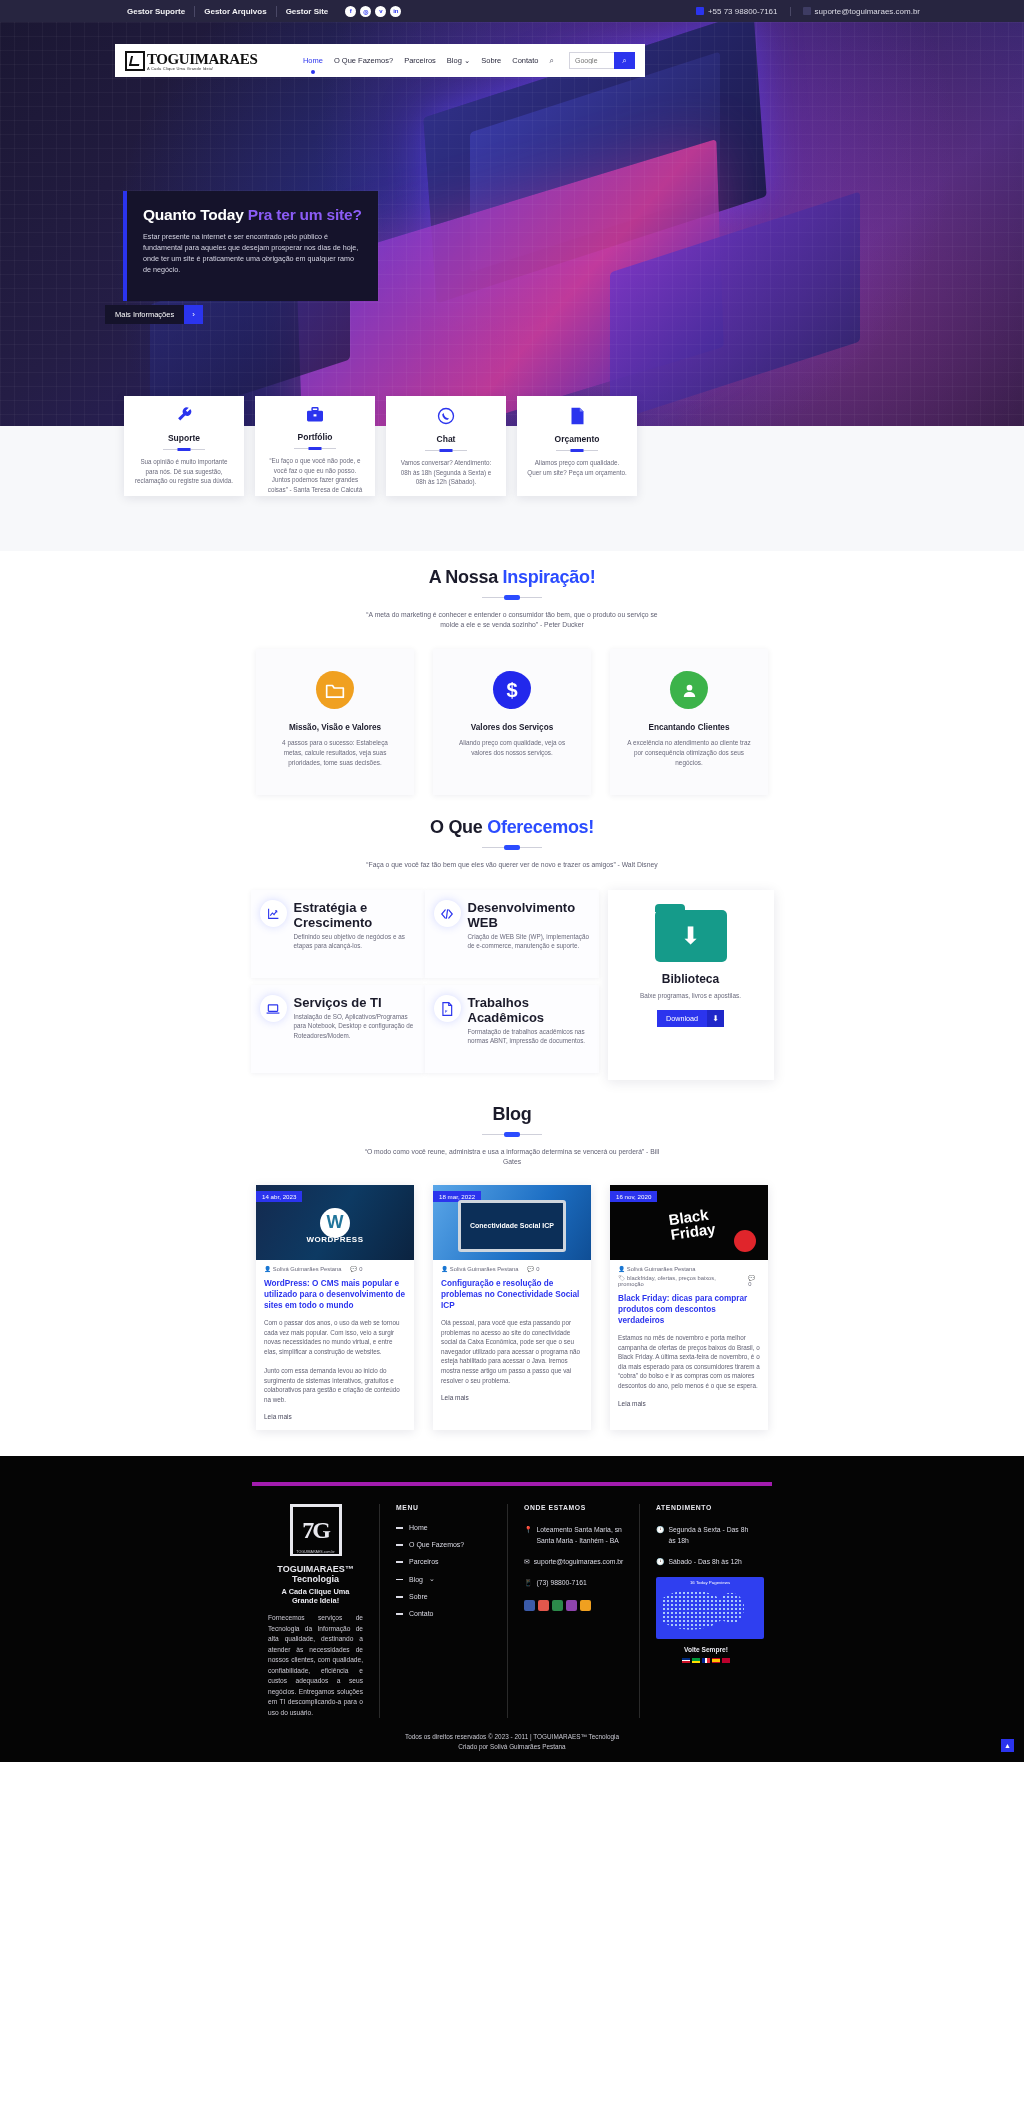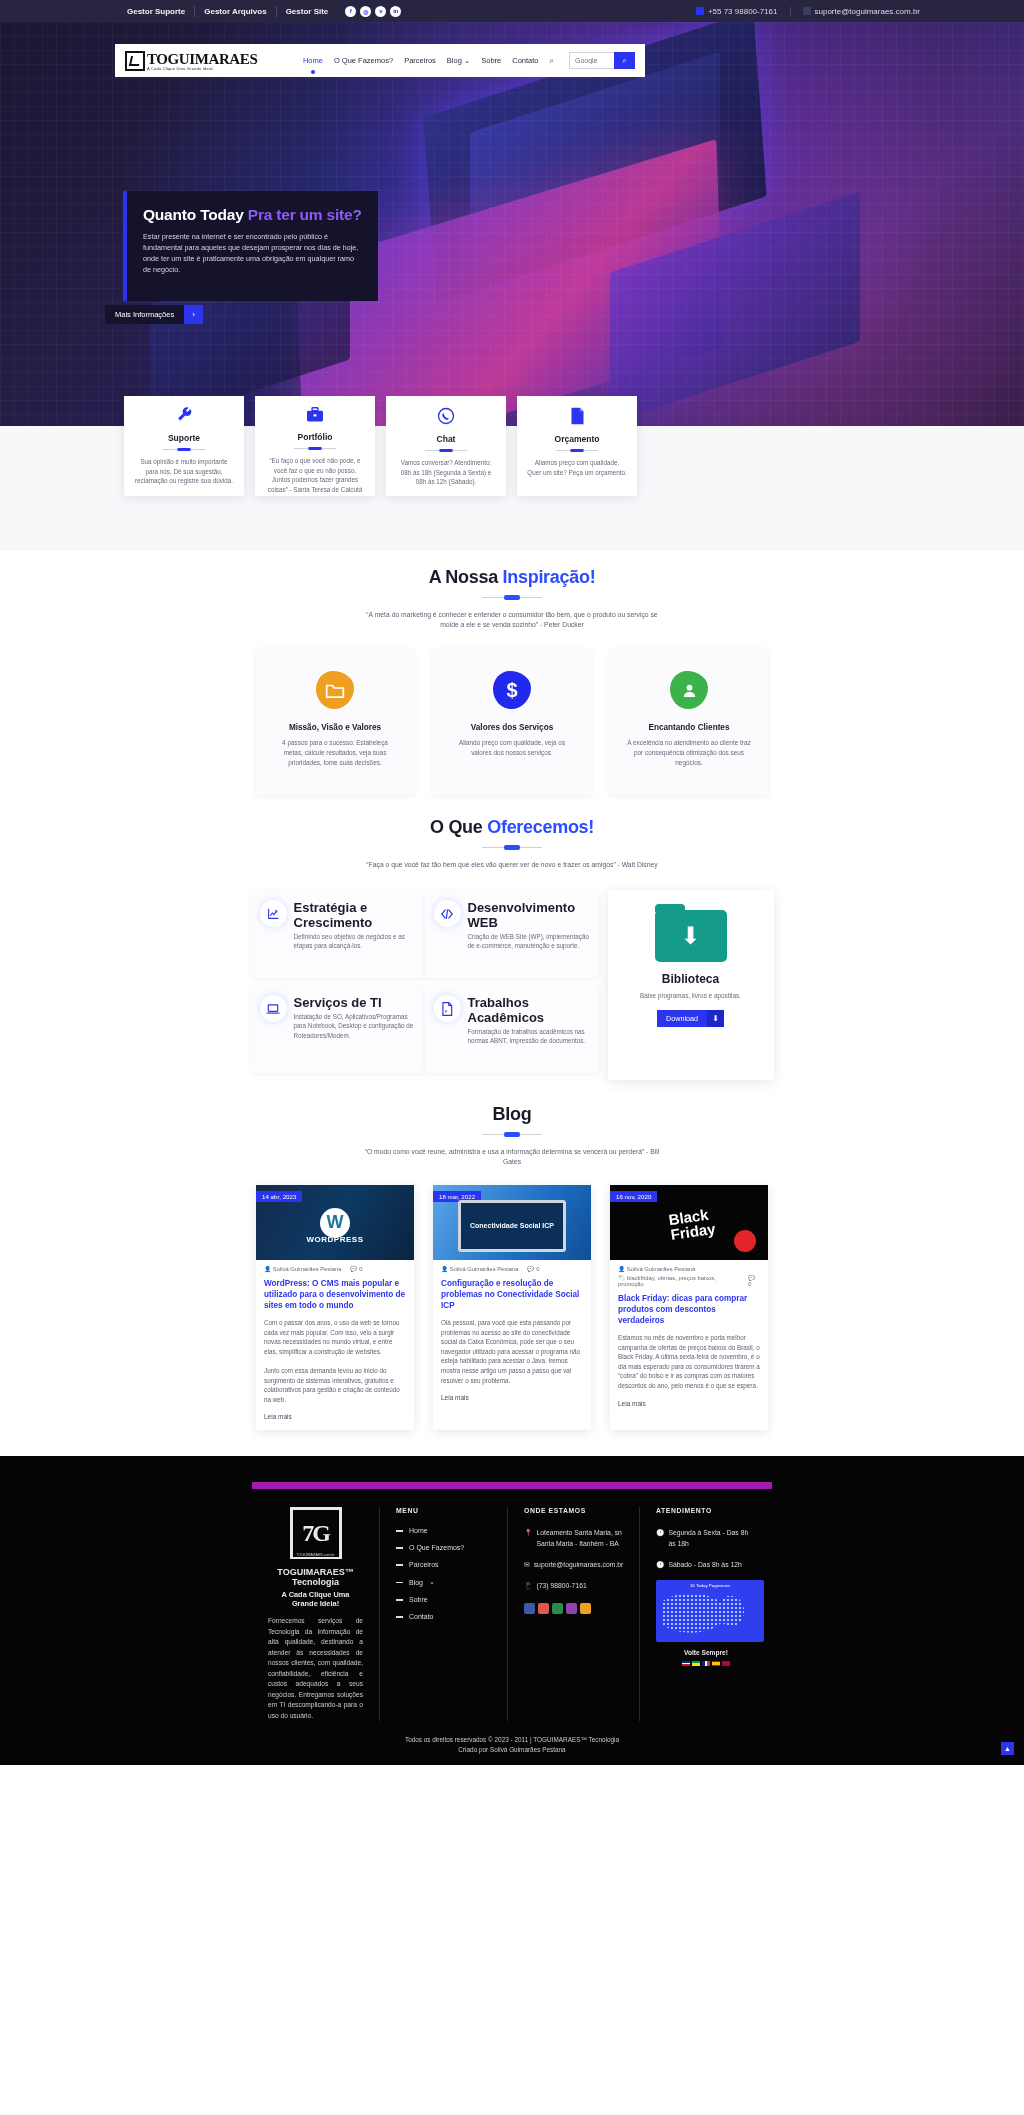--- a/index.html
+++ b/index.html
@@ -126,21 +126,21 @@
   .blog-more{ font-size:6.5px; color:#4a4a5e; padding:9px 8px 10px; }
   .wp-circle{ position:absolute; left:50%; top:50%; transform:translate(-50%,-50%); width:30px;height:30px;border-radius:50%;background:#fff; display:flex;align-items:center;justify-content:center; color:#21759b; font-size:18px; font-weight:bold;}
   .wp-label{ position:absolute; left:50%; top:66%; transform:translateX(-50%); color:#fff; font-size:8px; font-weight:bold; letter-spacing:.5px;}
   .bf-txt{ position:absolute; left:52%; top:52%; transform:translate(-50%,-50%) rotate(-8deg); color:#fff; font-size:15px; font-weight:bold; line-height:15px; text-align:left;}
   .bf-circ{ position:absolute; right:12px; bottom:8px; width:22px;height:22px; border-radius:50%; background:#e0252b;}
   .lap{ position:absolute; left:50%;top:54%; transform:translate(-50%,-50%); width:108px;height:52px; background:#0c2f58; border:3px solid #cfd6de; border-radius:3px; display:flex;align-items:center;justify-content:center;}
   .lap span{ color:#fff; font-size:7px; font-weight:bold; text-align:center; line-height:9px;}
 
   
   .footer{ background:#050505; color:#e8e8ee; padding:26px 0 0; margin-top:26px; }
-  .f-inner{ width:520px; margin:0 auto; display:flex; border-top:7px solid #a21caf; padding-top:18px;}
+  .f-inner{ width:520px; margin:0 auto; display:flex; border-top:4px solid #a21caf; padding-top:18px;}
   .f-col{ padding:0 16px; border-right:1px solid #2a2a2a; }
   .f-col:last-child{ border-right:none;}
   .f-c1{ width:128px; text-align:center;}
   .f-c2{ width:128px; }
   .f-c3{ width:132px; }
   .f-c4{ width:132px; }
   .f-logo{ width:52px;height:52px; border:3px solid #e8e8ee; margin:0 auto 8px; position:relative; }
   .f-logo:after{ content:"7G"; position:absolute; inset:0; display:flex;align-items:center;justify-content:center; font-family:"Liberation Serif",serif; font-size:24px; font-weight:bold; color:#e8e8ee; letter-spacing:-2px;}
   .f-logo .cap{ position:absolute; left:0; right:0; bottom:-1px; font-size:3.6px; text-align:center; color:#cfcfd6; background:#050505;}
   .f-title{ font-size:9px; font-weight:bold; margin-bottom:3px;}

